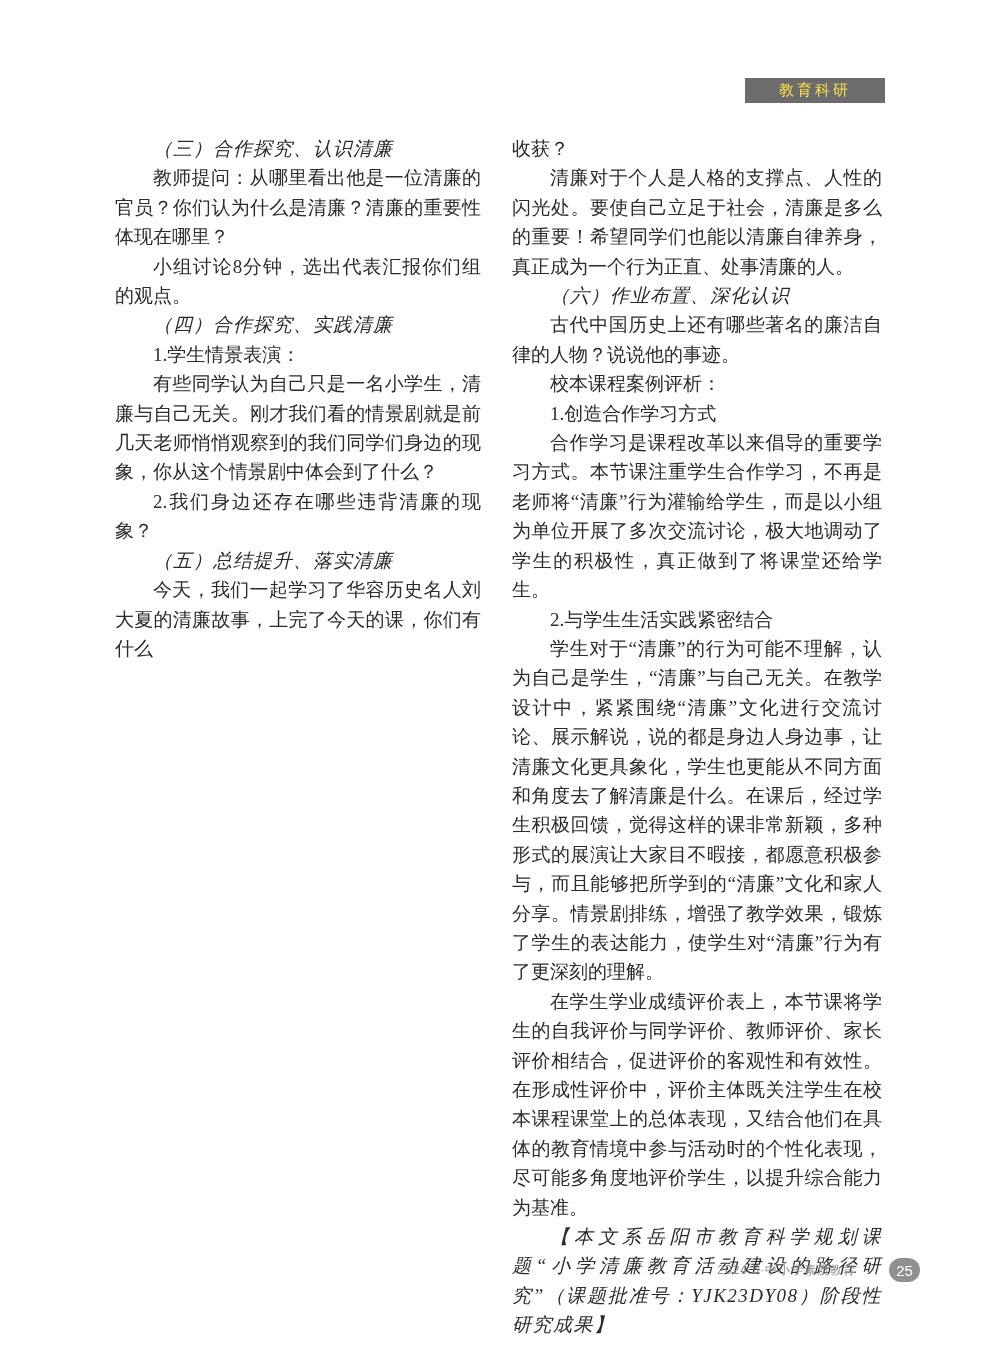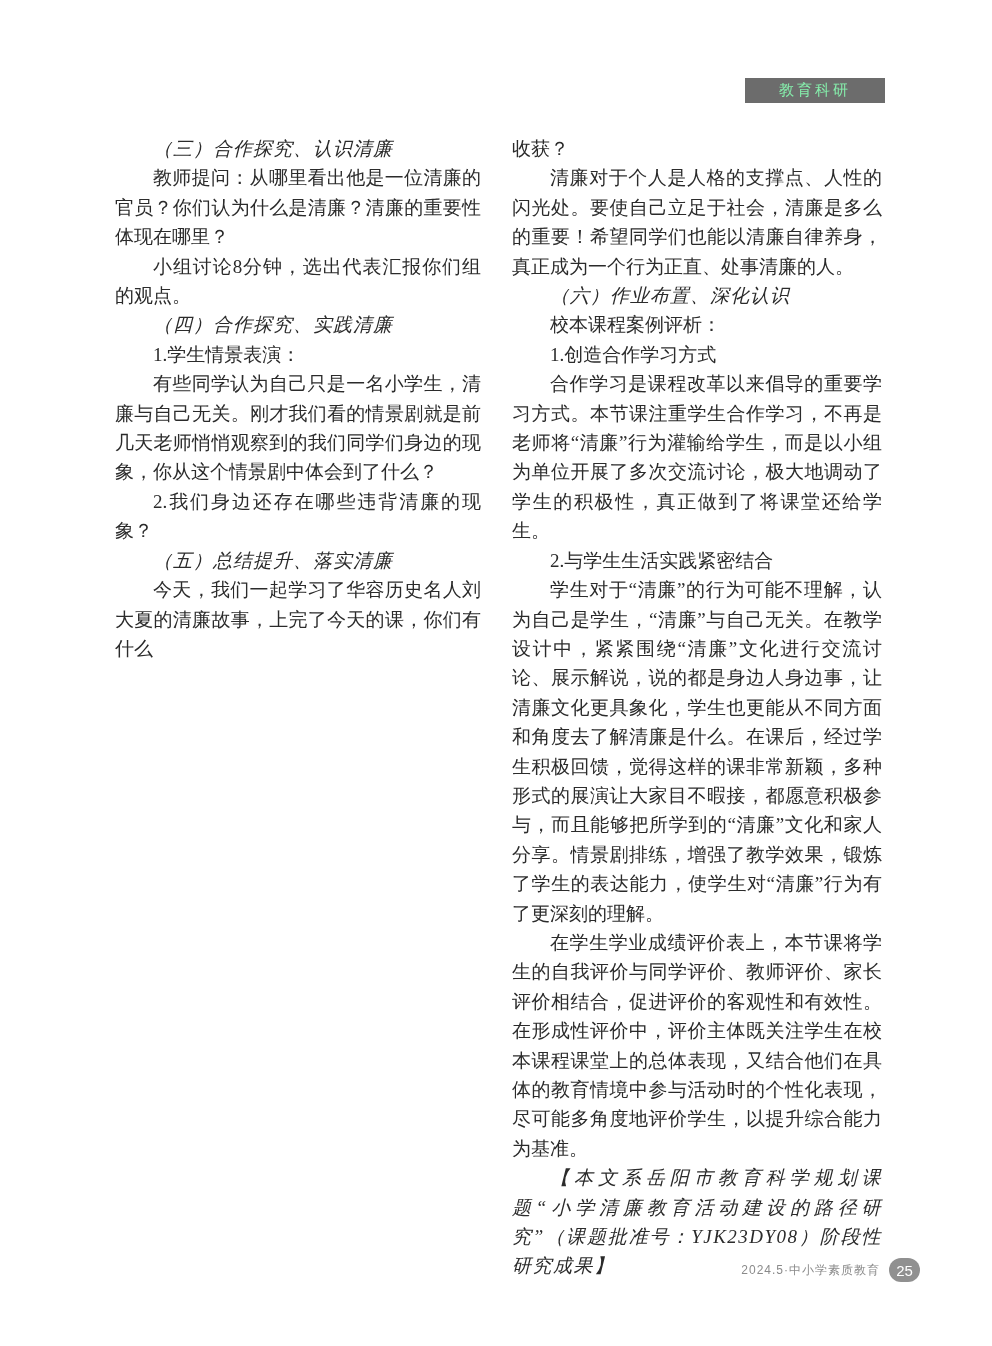--- a/index.html
+++ b/index.html
@@ -8,21 +8,21 @@
     width:992px;height:1346px;
     margin:0 auto;
     background:#ffffff;
     overflow:hidden;
     font-family:"Liberation Serif","DejaVu Serif",serif;
     color:#2b2b2b;
   }
   .header-badge{
     position:absolute;left:745px;top:78px;
     width:140px;height:25px;
-    background:#6c6c6c;color:#86efac;
+    background:#6c6c6c;color:#fde047;
     font-family:"Liberation Sans","DejaVu Sans",sans-serif;
     font-size:15px;letter-spacing:3px;
     display:flex;align-items:center;justify-content:center;
   }
   .col{
     position:absolute;top:134px;
     font-size:19px;line-height:29.4px;
     text-align:justify;
     text-justify:inter-character;
   }
@@ -44,21 +44,21 @@
     font-family:"Liberation Sans","DejaVu Sans",sans-serif;
   }
   .footer-text{
     color:#8a8a8a;font-size:12px;letter-spacing:1px;
   }
   .page-badge{
     min-width:31px;height:24px;
     background:#909090;color:#ffffff;
     border-radius:12px;
     font-size:15px;
-    display:flex;align-items:center;justify-content:center;
+    display:flex;align-items:center;justify-content:center;margin-left:24px;
   }
 </style>
 </head>
 <body>
 
 <div class="page">
 
   <div class="header-badge">教育科研</div>
 
   <div class="col col-left">
@@ -70,20 +70,21 @@
     <p class="body">有些同学认为自己只是一名小学生，清廉与自己无关。刚才我们看的情景剧就是前几天老师悄悄观察到的我们同学们身边的现象，你从这个情景剧中体会到了什么？</p>
     <p class="body">2.我们身边还存在哪些违背清廉的现象？</p>
     <p class="heading">（五）总结提升、落实清廉</p>
     <p class="body">今天，我们一起学习了华容历史名人刘大夏的清廉故事，上完了今天的课，你们有什么</p>
   </div>
 
   <div class="col col-right">
     <p class="body noindent">收获？</p>
     <p class="body">清廉对于个人是人格的支撑点、人性的闪光处。要使自己立足于社会，清廉是多么的重要！希望同学们也能以清廉自律养身，真正成为一个行为正直、处事清廉的人。</p>
     <p class="heading">（六）作业布置、深化认识</p>
+    <p class="body">古代中国历史上还有哪些著名的廉洁自律的人物？说说他的事迹。</p>
     <p class="body">校本课程案例评析：</p>
     <p class="body">1.创造合作学习方式</p>
     <p class="body">合作学习是课程改革以来倡导的重要学习方式。本节课注重学生合作学习，不再是老师将“清廉”行为灌输给学生，而是以小组为单位开展了多次交流讨论，极大地调动了学生的积极性，真正做到了将课堂还给学生。</p>
     <p class="body">2.与学生生活实践紧密结合</p>
     <p class="body">学生对于“清廉”的行为可能不理解，认为自己是学生，“清廉”与自己无关。在教学设计中，紧紧围绕“清廉”文化进行交流讨论、展示解说，说的都是身边人身边事，让清廉文化更具象化，学生也更能从不同方面和角度去了解清廉是什么。在课后，经过学生积极回馈，觉得这样的课非常新颖，多种形式的展演让大家目不暇接，都愿意积极参与，而且能够把所学到的“清廉”文化和家人分享。情景剧排练，增强了教学效果，锻炼了学生的表达能力，使学生对“清廉”行为有了更深刻的理解。</p>
     <p class="body">在学生学业成绩评价表上，本节课将学生的自我评价与同学评价、教师评价、家长评价相结合，促进评价的客观性和有效性。在形成性评价中，评价主体既关注学生在校本课程课堂上的总体表现，又结合他们在具体的教育情境中参与活动时的个性化表现，尽可能多角度地评价学生，以提升综合能力为基准。</p>
     <p class="kai-note">【本文系岳阳市教育科学规划课题“小学清廉教育活动建设的路径研究”（课题批准号：YJK23DY08）阶段性研究成果】</p>
   </div>
 
   <div class="footer">

